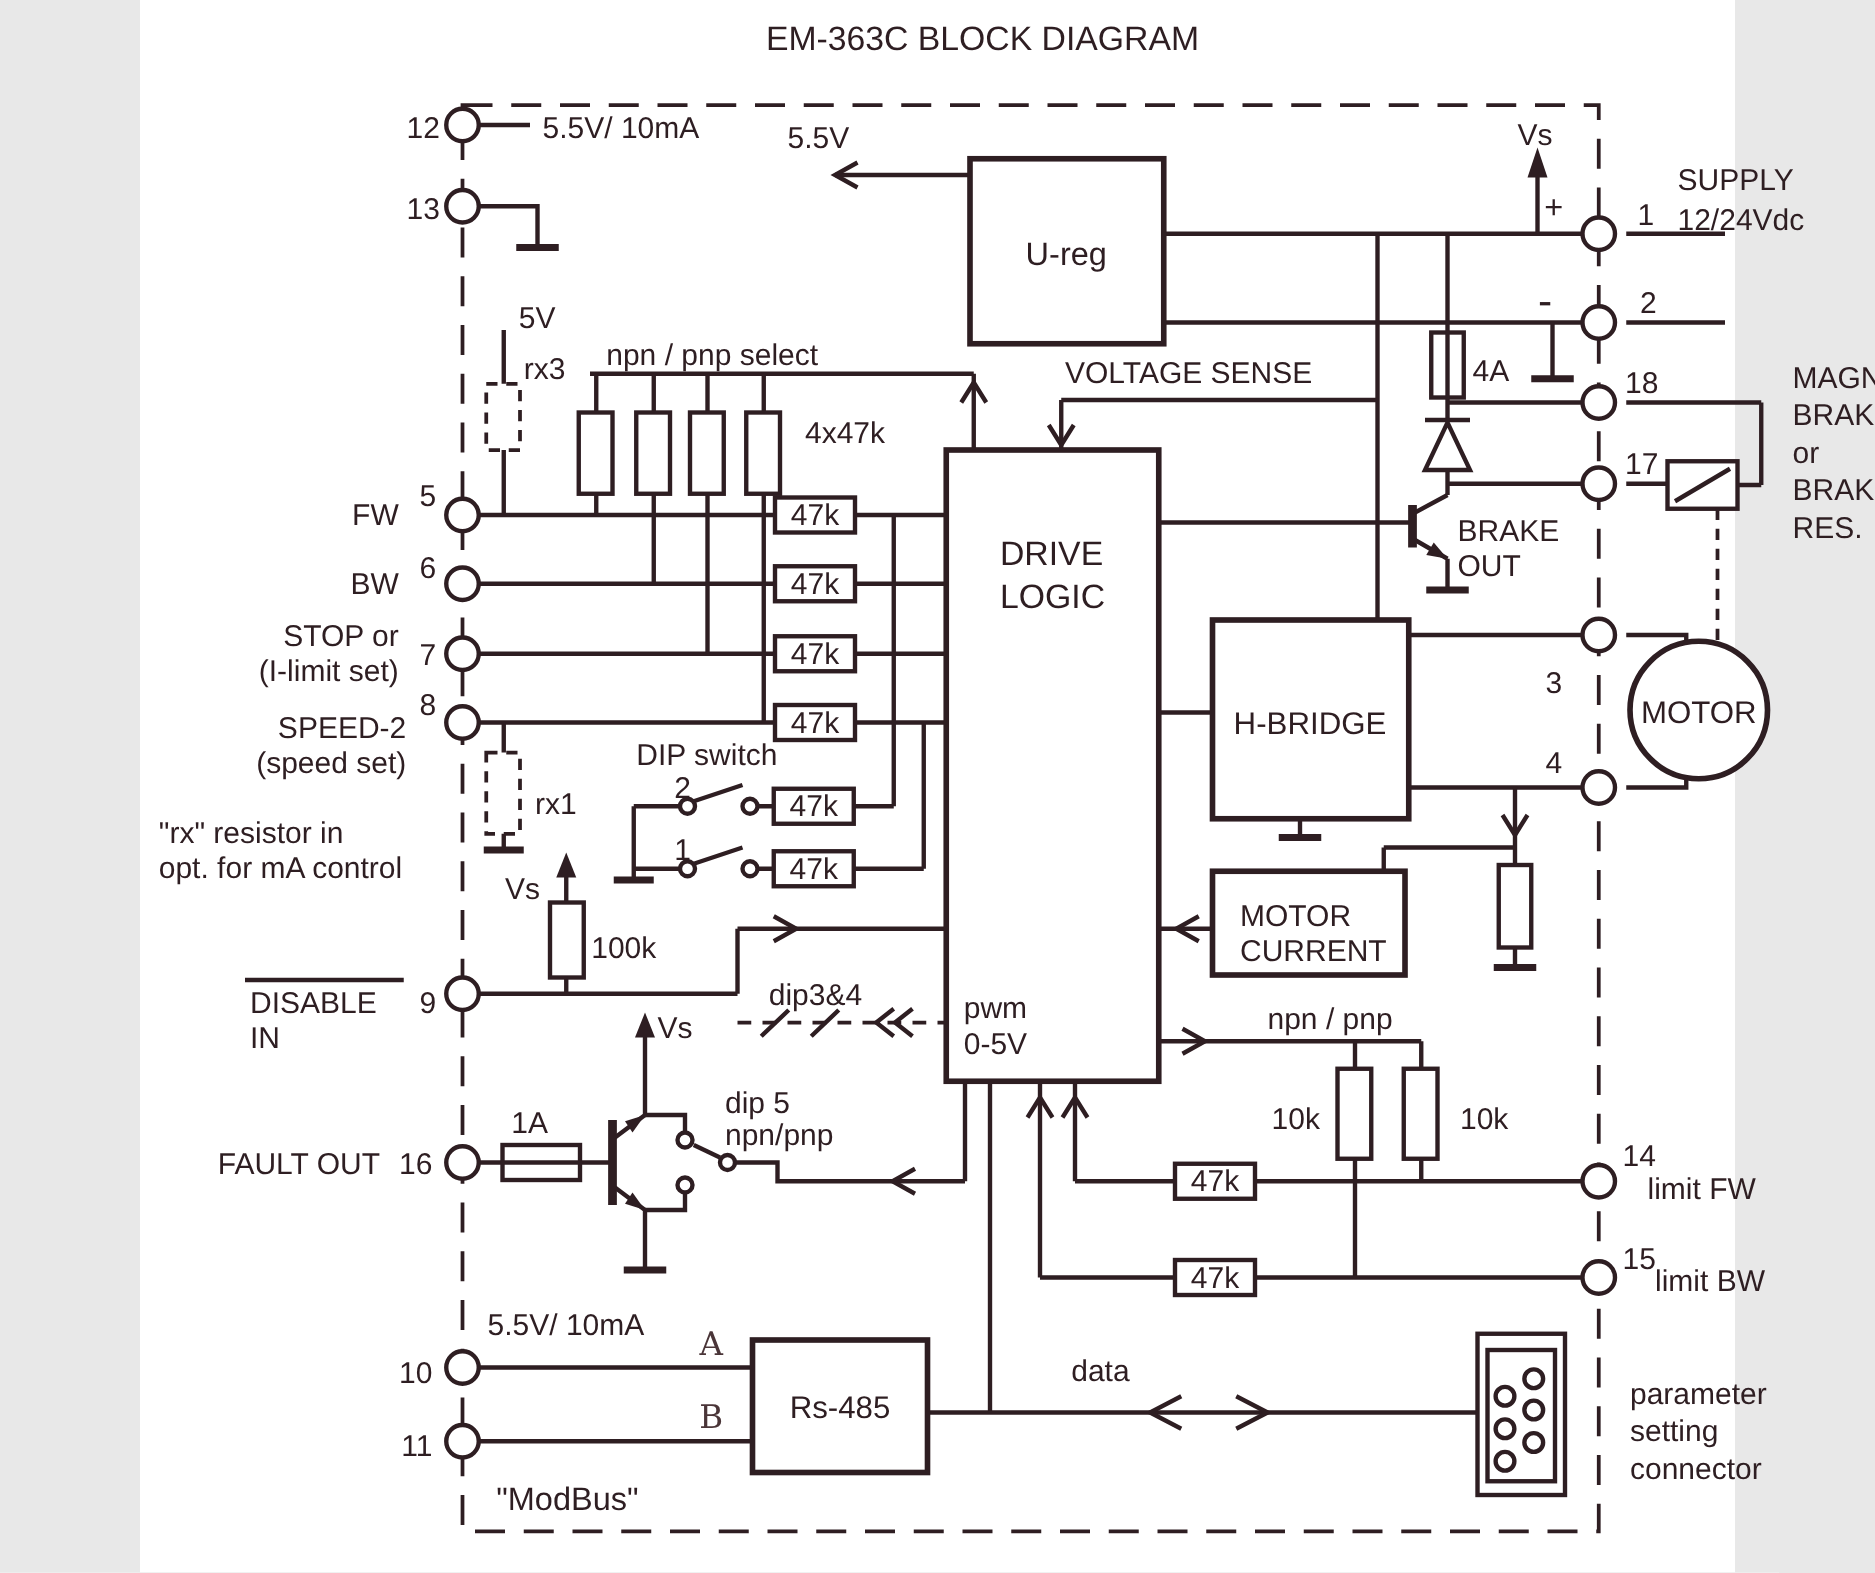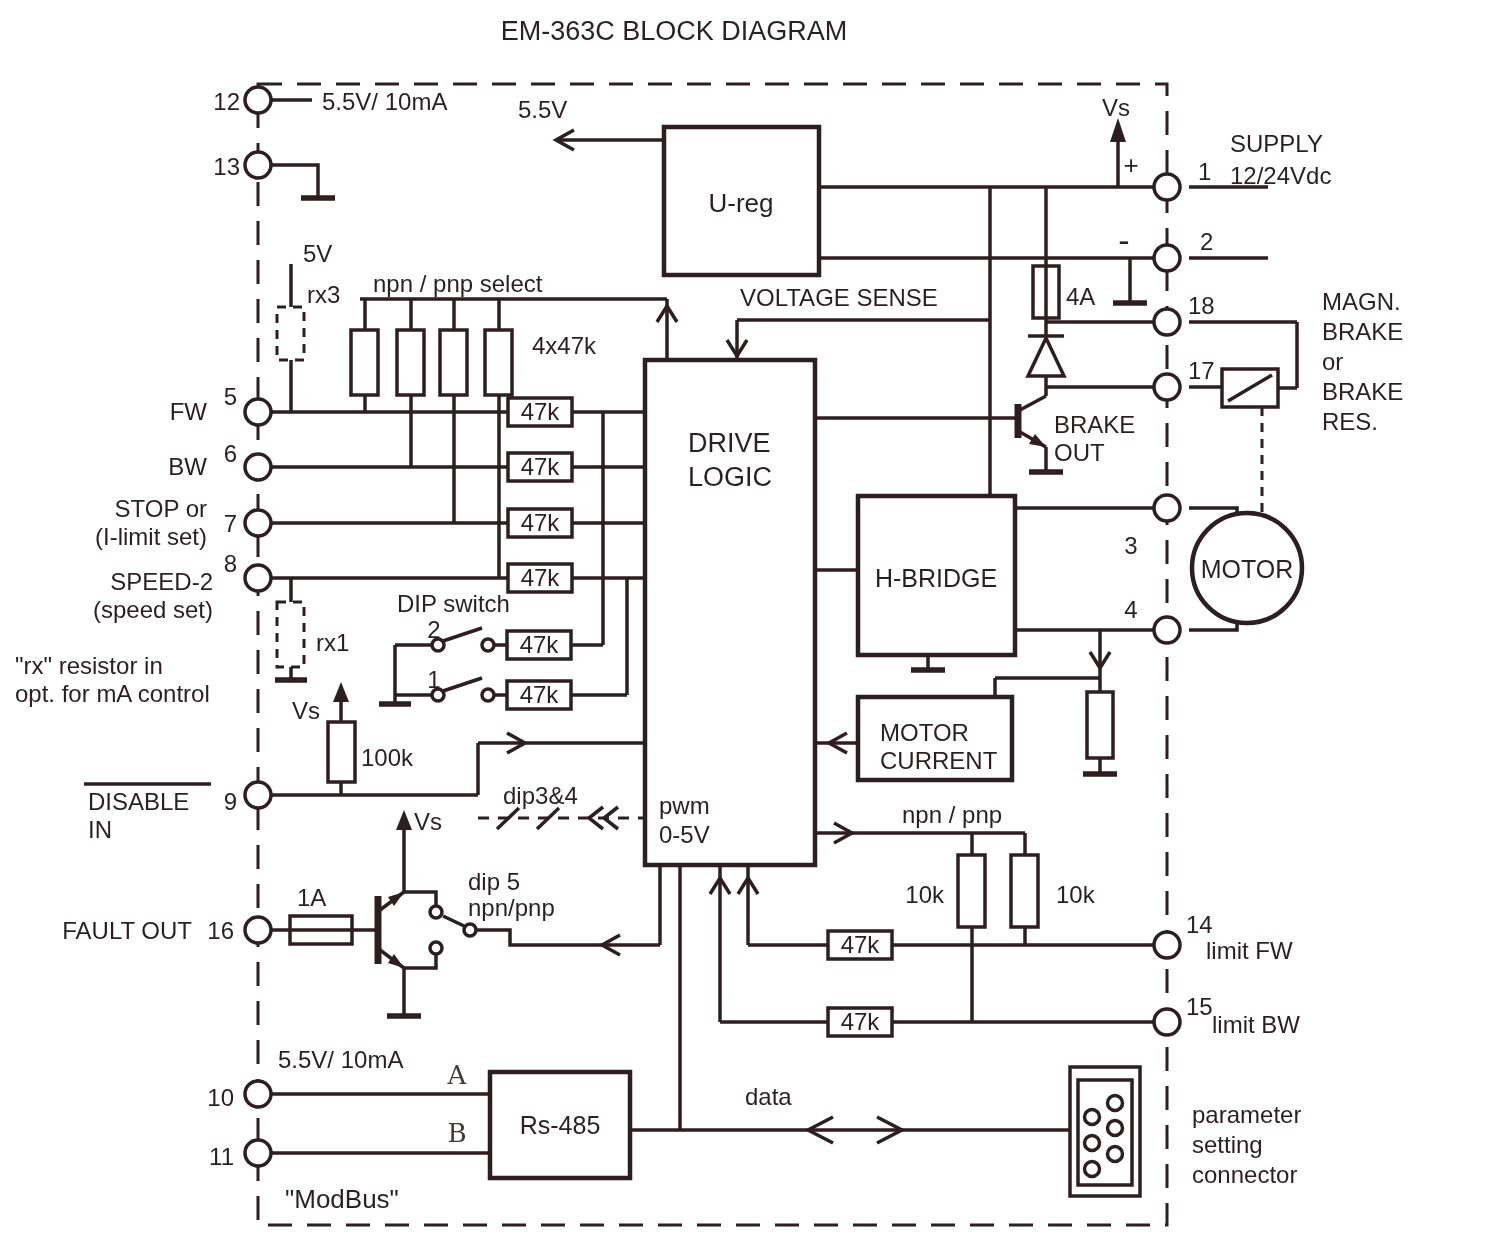--- a/index.html
+++ b/index.html
@@ -1,16 +1,16 @@
 <!DOCTYPE html>
 <html><head>
 <meta charset="utf-8">
 <style>
   html,body{margin:0;padding:0;background:#e8e8e8;}
-  .page{width:1500px;height:1258px;background:#ffffff;position:relative;margin:0 auto;
+  .page{width:1276px;height:1258px;background:#ffffff;position:relative;margin:0 auto;
         font-family:"Liberation Sans",sans-serif;}
   svg{display:block;}
   text{fill:#2e1e22;font-family:"Liberation Sans",sans-serif;}
   .serif{font-family:"DejaVu Serif","Liberation Serif",serif;fill:#4a3538;}
   .w{stroke:#2e1e22;stroke-width:3.5;fill:none;}
   .thick{stroke:#2e1e22;stroke-width:7;fill:none;}
   .gnd{stroke:#2e1e22;stroke-width:5.5;fill:none;}
   .box{stroke:#2e1e22;stroke-width:4.5;fill:#ffffff;}
   .rbox{stroke:#2e1e22;stroke-width:3.5;fill:#ffffff;}
   .term{stroke:#2e1e22;stroke-width:3.5;fill:#ffffff;}

